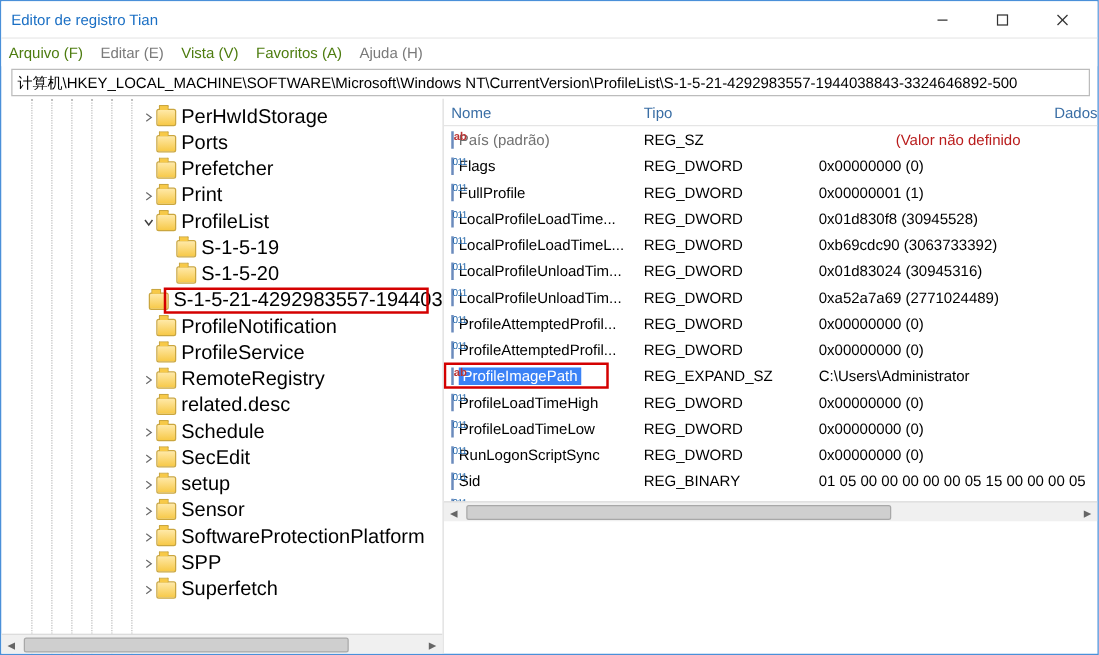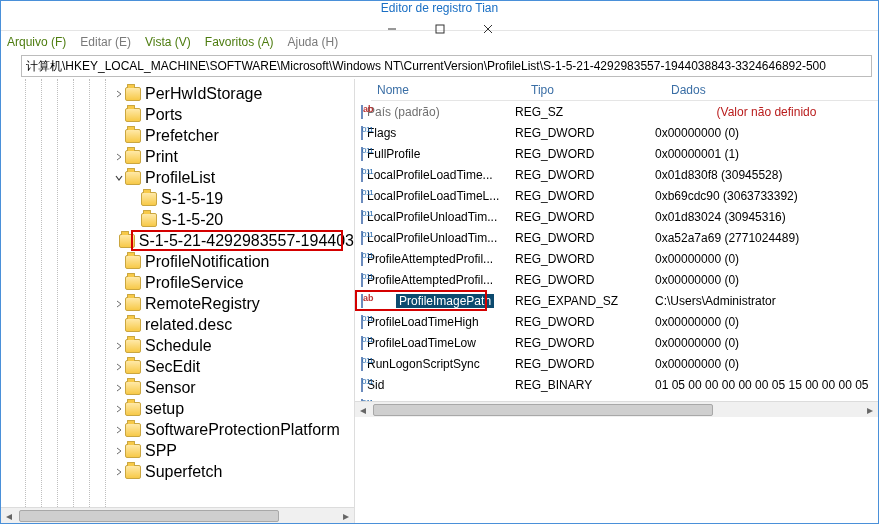--- a/index.html
+++ b/index.html
@@ -1,46 +1,46 @@
 <!DOCTYPE html>
 <html><head>
 <meta charset="utf-8">
 <style>
 * { box-sizing: border-box; margin: 0; padding: 0; font-family: "Segoe UI", Tahoma, sans-serif; font-size: 12px; }
 body { background: #fff; width: 879px; height: 524px; overflow: hidden; border: 1px solid #4a90d9; }
-.titlebar { height: 30px; display: flex; align-items: center; padding: 0 8px; background: #fff; border-bottom: 1px solid #e5e5e5; flex-direction: column; }
+.titlebar { height: 30px; display: flex; align-items: center; padding: 0 8px; background: #fff; border-bottom: 1px solid #e5e5e5; }
 .titlebar .title { color: #1a6fc4; font-size: 12px; flex: 1; }
 .titlebar .winbtns { display: flex; gap: 8px; }
 .titlebar .winbtn { width: 40px; height: 28px; display: flex; align-items: center; justify-content: center; color: #333; }
 .menubar { height: 22px; display: flex; align-items: center; padding: 0 6px; gap: 14px; color: #555; background: #fff; }
 .menubar .menu-item { color: #7a7a7a; font-size: 12px; }
 .menubar .menu-item.disabled { color: #4d7c0f; }
-.addrbar { height: 22px; border: 1px solid #bcbcbc; margin: 2px 6px 2px 20px; padding: 2px 4px; font-size: 12px; color: #000; background: #fff; white-space: nowrap; overflow: hidden; }
+.addrbar { height: 22px; border: 1px solid #bcbcbc; margin: 2px 6px 2px 8px; padding: 2px 4px; font-size: 12px; color: #000; background: #fff; white-space: nowrap; overflow: hidden; }
 .splitter { display: flex; height: calc(100% - 30px - 22px - 26px); }
 .tree { width: 354px; border-right: 1px solid #ddd; overflow: hidden; padding-top: 4px; position: relative; }
 .list { flex: 1; overflow: hidden; }
 .tree-row { display: flex; align-items: center; height: 21px; white-space: nowrap; position: relative; }
 .indent { display: inline-block; }
 .chevron { width: 12px; height: 12px; display: inline-flex; align-items: center; justify-content: center; color: #6b6b6b; }
 .folder-icon { width: 16px; height: 14px; background: linear-gradient(#ffe9a8,#f7c948); border: 1px solid #caa63f; border-radius: 2px; margin-right: 4px; flex-shrink: 0; position: relative; }
 .folder-icon::before { content:""; position:absolute; top:-4px; left:1px; width:6px; height:3px; background:#f7c948; border:1px solid #caa63f; border-bottom:none; border-radius:1px 1px 0 0; }
 .tree-label { font-size: 16px; color: #000; }
 .tree-highlight { border: 2px solid #d40000; position: absolute; left: 130px; width: 212px; height: 21px; pointer-events: none; }
-.list-header { display: flex; height: 22px; border-bottom: 1px solid #e5e5e5; align-items: center; color: #3a6ea5; font-size: 12px; margin-left: 16px; }
+.list-header { display: flex; height: 22px; border-bottom: 1px solid #e5e5e5; align-items: center; color: #3a6ea5; font-size: 12px; }
 .col-name { width: 160px; padding-left: 6px; }
 .col-type { width: 140px; }
-.col-data { flex: 1; }
+.col-data { flex: 1; text-align: right; }
 .list-row { display: flex; height: 21px; align-items: center; font-size: 12px; }
 .val-icon { width: 16px; height: 14px; margin: 0 4px 0 6px; flex-shrink:0; border:1px solid #6b8bbd; background: linear-gradient(#eaf2fb,#cfe0f3); border-radius:2px; position:relative; }
 .val-icon.str::after { content:"ab"; position:absolute; top:-1px; left:1px; font-size:9px; color:#b33; font-weight:bold; }
 .val-icon.bin::after { content:"011"; position:absolute; top:-1px; left:0px; font-size:8px; color:#26a; letter-spacing:-0.5px; }
 .list-row .n { width: 160px; padding-left: 0; white-space: nowrap; overflow: hidden; text-overflow: ellipsis; }
 .list-row .t { width: 140px; white-space: nowrap; }
 .list-row .d { flex: 1; white-space: nowrap; overflow: hidden; color: #000; }
-.list-row.selected .n-label { background: #0c4a6e; color: #fff; padding: 1px 3px; margin-left: 29px; }
+.list-row.selected .n-label { background: #3b82f6; color: #fff; padding: 1px 3px; }
 .list-highlight { border: 2px solid #d40000; position: absolute; pointer-events:none; }
 .list-wrap { position: relative; }
 .dotted-v { position:absolute; top:0; bottom:0; border-left:1px dotted #bfbfbf; }
 .hscroll { position:absolute; left:0; right:0; bottom:0; height:16px; background:#f0f0f0; border-top:1px solid #dcdcdc; display:flex; align-items:center; }
 .hscroll .thumb { height:12px; background:#cfcfcf; border:1px solid #a8a8a8; border-radius:2px; }
 .hscroll .arrow { width:16px; height:16px; display:flex; align-items:center; justify-content:center; color:#666; }
 </style>
 </head>
 <body>
 
@@ -194,31 +194,31 @@
         <span class="tree-label">SecEdit</span>
       </div>
       <div class="tree-row">
         <span class="indent" style="width: 112px;"></span>
         <span class="chevron">
           <svg width="8" height="8">
             <polyline points="2,1 6,4 2,7" fill="none" stroke="#6b6b6b" stroke-width="1"></polyline>
           </svg>
         </span>
         <span class="folder-icon"></span>
+        <span class="tree-label">setup</span>
+      </div>
+      <div class="tree-row">
+        <span class="indent" style="width: 112px;"></span>
+        <span class="chevron">
+          <svg width="8" height="8">
+            <polyline points="2,1 6,4 2,7" fill="none" stroke="#6b6b6b" stroke-width="1"></polyline>
+          </svg>
+        </span>
+        <span class="folder-icon"></span>
         <span class="tree-label">Sensor</span>
-      </div>
-      <div class="tree-row">
-        <span class="indent" style="width: 112px;"></span>
-        <span class="chevron">
-          <svg width="8" height="8">
-            <polyline points="2,1 6,4 2,7" fill="none" stroke="#6b6b6b" stroke-width="1"></polyline>
-          </svg>
-        </span>
-        <span class="folder-icon"></span>
-        <span class="tree-label">setup</span>
       </div>
       <div class="tree-row">
         <span class="indent" style="width: 112px;"></span>
         <span class="chevron">
           <svg width="8" height="8">
             <polyline points="2,1 6,4 2,7" fill="none" stroke="#6b6b6b" stroke-width="1"></polyline>
           </svg>
         </span>
         <span class="folder-icon"></span>
         <span class="tree-label">SoftwareProtectionPlatform</span>

